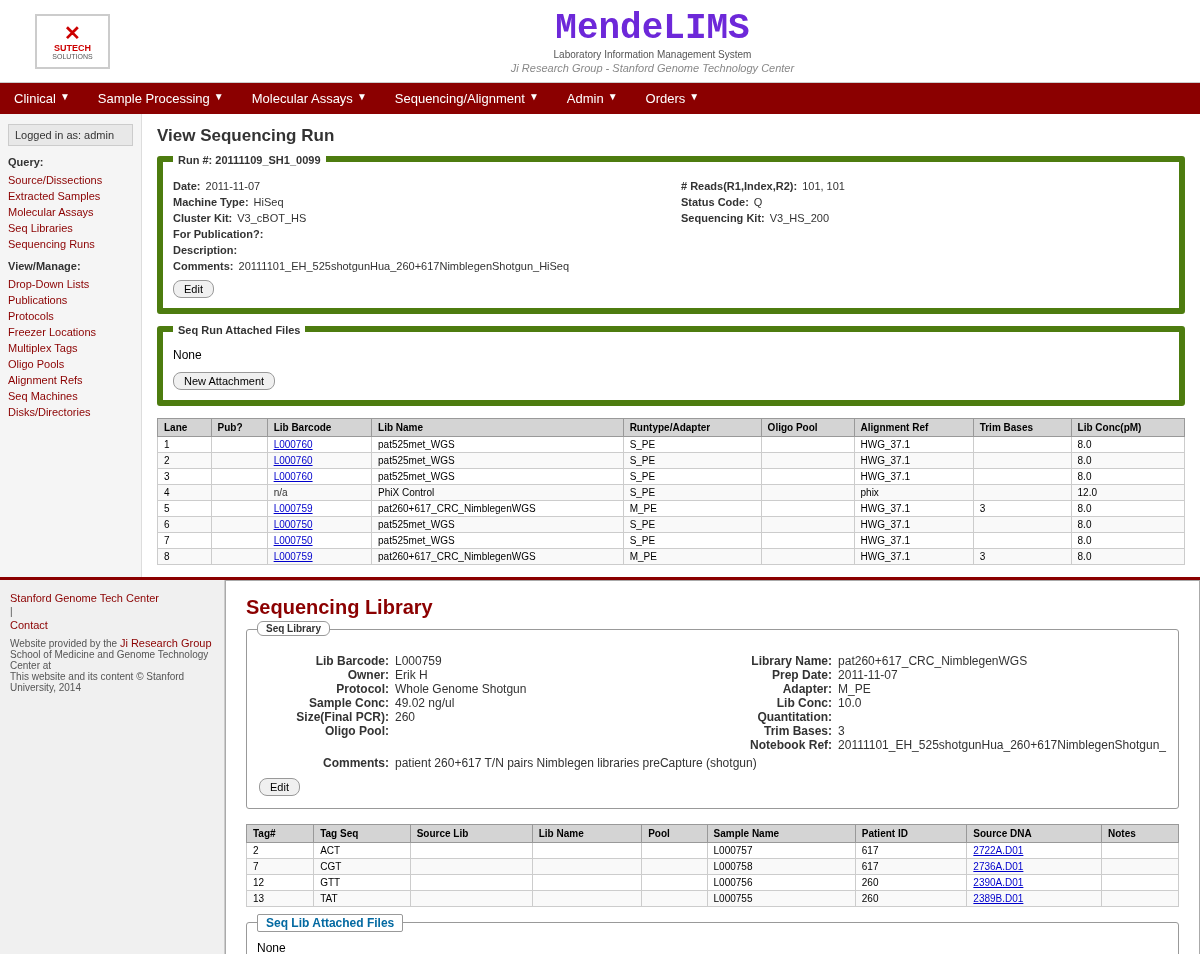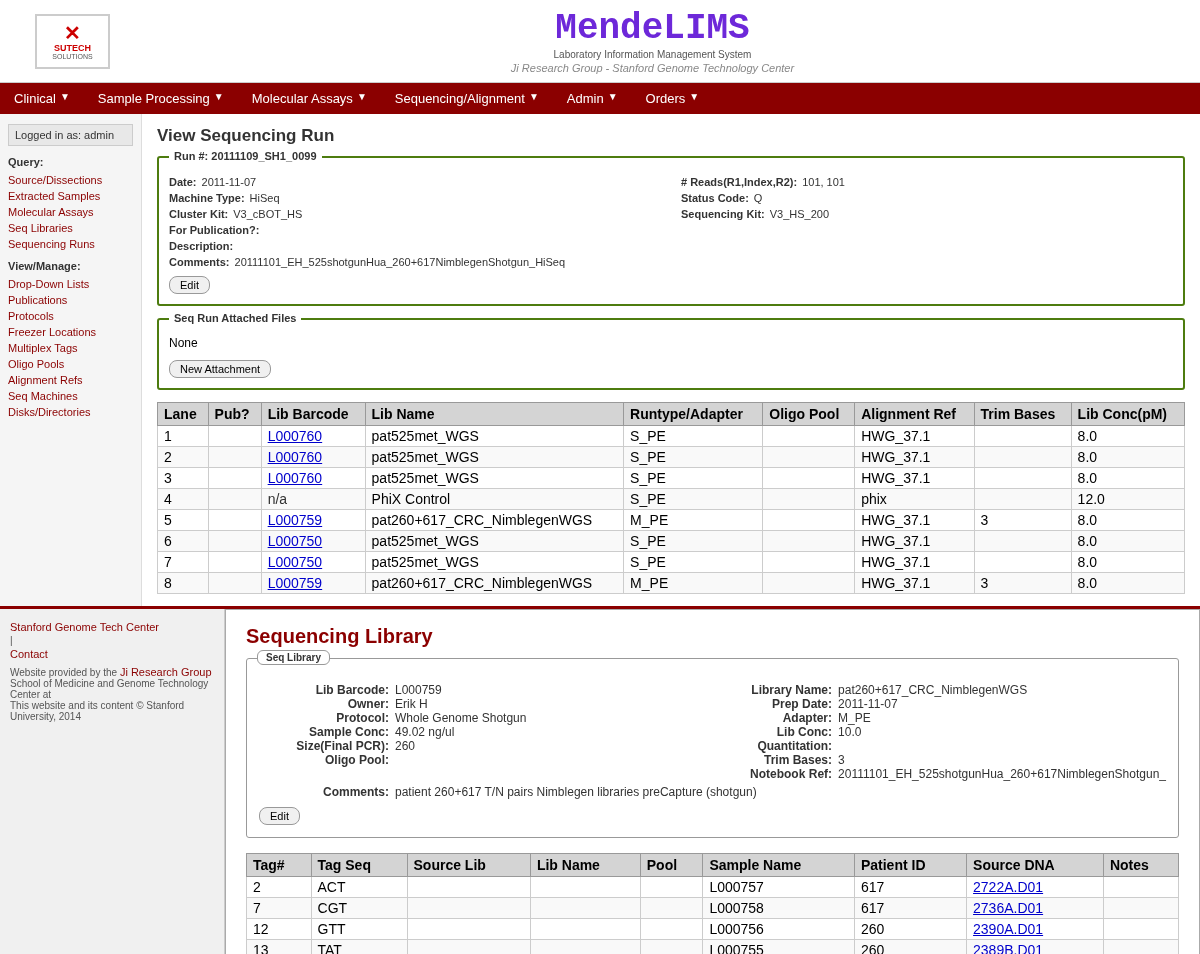--- a/index.html
+++ b/index.html
@@ -25,35 +25,35 @@
     .sidebar { width: 142px; background: #f5f5f5; border-right: 1px solid #ddd; padding: 10px 8px; font-size: 11px; }
     .sidebar .logged-in { background: #e8e8e8; border: 1px solid #ccc; padding: 4px 6px; margin-bottom: 10px; font-size: 11px; color: #333; }
     .sidebar-section-title { font-weight: bold; color: #333; margin: 8px 0 4px 0; font-size: 11px; }
     .sidebar-link { color: #8b0000; text-decoration: none; display: block; padding: 2px 0; cursor: pointer; font-size: 11px; }
 
     
     .content { flex: 1; padding: 12px 15px; }
     .page-title { font-size: 17px; font-weight: bold; color: #333; margin-bottom: 10px; }
 
     
-    .panel { border: 2px solid #4d7c0f; border-radius: 3px; margin-bottom: 12px; padding: 10px; position: relative; }
+    .panel { border: 6px solid #4d7c0f; border-radius: 3px; margin-bottom: 12px; padding: 10px; position: relative; }
     .panel-title { position: absolute; top: -8px; left: 10px; background: #fff; padding: 0 5px; font-weight: bold; font-size: 11px; color: #333; }
     .panel-content { margin-top: 6px; }
 
     
     .info-grid { display: grid; grid-template-columns: 1fr 1fr; gap: 2px 20px; }
     .info-row { display: flex; gap: 5px; align-items: baseline; padding: 2px 0; font-size: 11px; }
     .info-label { font-weight: bold; color: #333; white-space: nowrap; }
     .info-value { color: #333; }
 
     
     .edit-btn { border: 1px solid #999; background: #f0f0f0; padding: 2px 10px; cursor: pointer; font-size: 11px; margin-top: 6px; border-radius: 8px; }
 
     
-    table { border-collapse: collapse; width: 100%; font-size: 14px; }
+    table { border-collapse: collapse; width: 100%; font-size: 10px; }
     th { background: #d4d4d4; border: 1px solid #999; padding: 3px 6px; text-align: left; font-weight: bold; }
     td { border: 1px solid #ccc; padding: 2px 6px; }
     tr:nth-child(even) td { background: #f9f9f9; }
     .link { color: #00c; text-decoration: underline; cursor: pointer; }
     .na { color: #333; }
 
     
     .second-window { background: #fff; border: 1px solid #aaa; margin: 0; padding: 15px 20px; }
     .second-window .page-title { font-size: 20px; font-weight: bold; color: #8b0000; }
 

